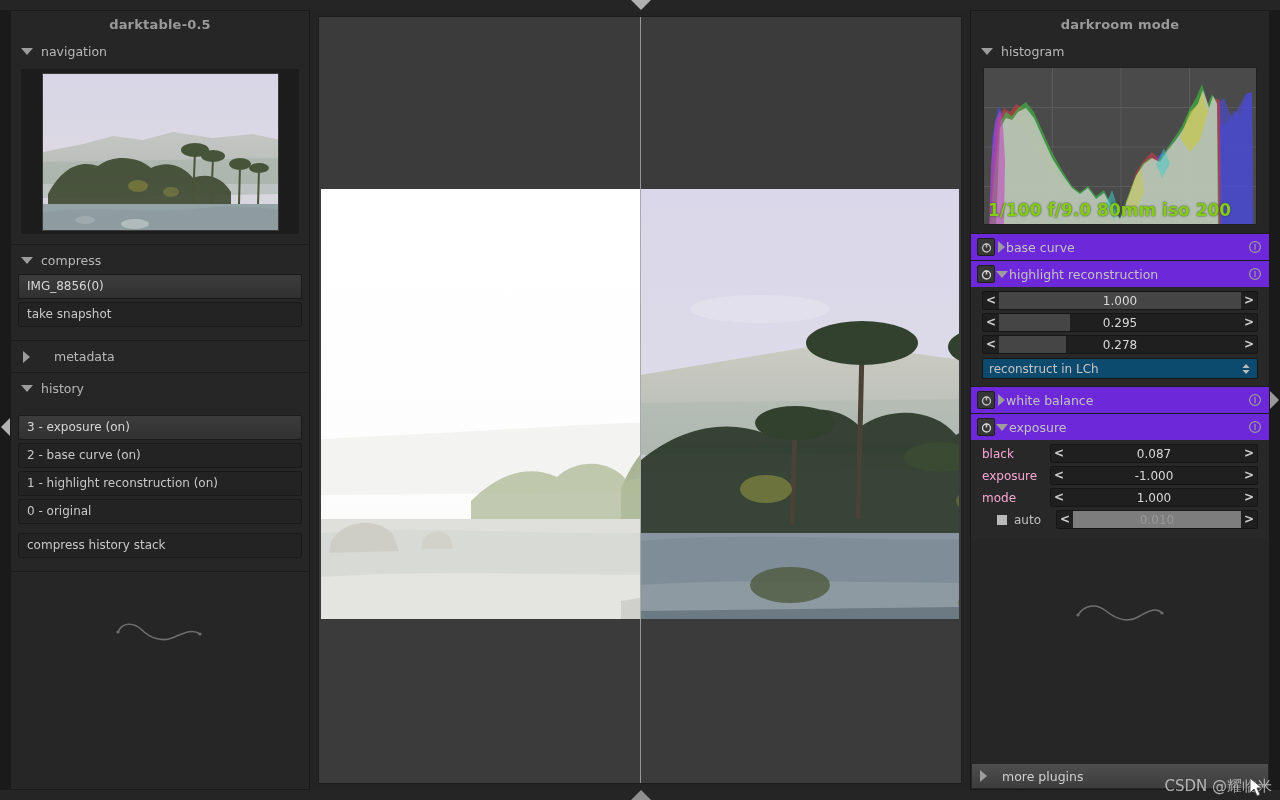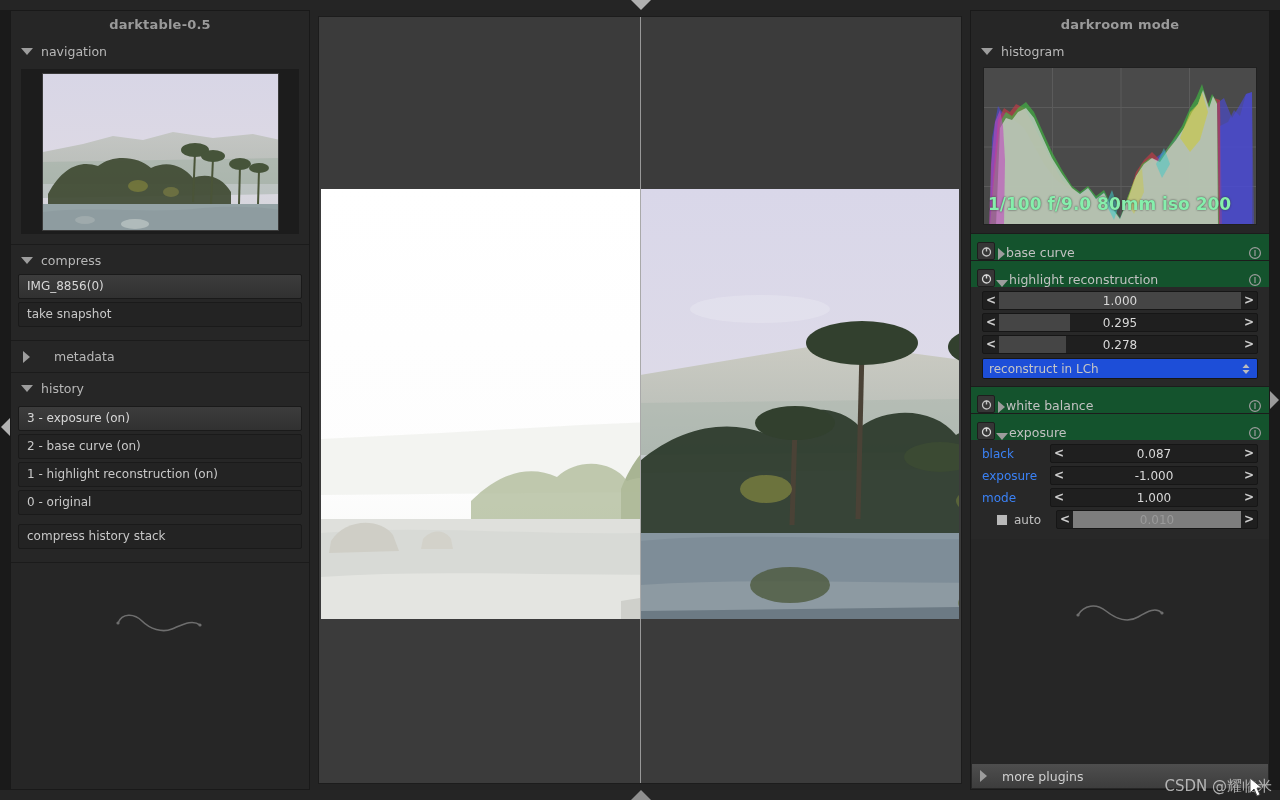--- a/index.html
+++ b/index.html
@@ -79,21 +79,21 @@
 
   
   .btn-row {
     background: #2f2f2f; border: 1px solid #1a1a1a; border-radius: 2px;
     color: #c8c8c8; font-size: 12px; padding: 4px 8px; margin-bottom: 3px;
     line-height: 15px;
   }
   .btn-row.flat { background: #232323; }
   .btn-row.sel  { background: linear-gradient(#3c3c3c, #313131); color: #d6d6d6; }
 
-  .hist-list { margin-top: 4px; }
+  .hist-list { margin-top: 13px; }
 
   
   .squiggle { display:block; margin: 46px auto 0; }
 
   
   .center {
     position: absolute; left: 318px; top: 16px; right: 318px; bottom: 16px;
     background: #3b3b3b; border: 1px solid #1c1c1c;
   }
   .canvas-wrap {
@@ -105,29 +105,29 @@
     background: #a9a9a9; z-index: 5;
   }
   .half { position: relative; width: 50%; overflow: hidden; }
 
   
   .histogram-box {
     margin: 4px 12px 8px; height: 158px; position: relative;
     background: #4a4a4a; border: 1px solid #202020; overflow: hidden;
   }
   .hist-exif {
-    position: absolute; left: 4px; bottom: 10px; font-size: 17px;
-    font-weight: bold; color: #86efac; white-space: nowrap;
+    position: absolute; left: 4px; bottom: 4px; font-size: 17px;
+    font-weight: bold; color: #84cc16; white-space: nowrap;
     text-shadow: 0 0 2px #333;
   }
 
   .module { border-top: 1px solid #1c1c1c; }
   .mod-head {
-    display: flex; align-items: flex-end; gap: 1px; height: 26px;
-    padding: 0 7px 0 6px; background: #14532d;
+    display: flex; align-items: center; gap: 1px; height: 26px;
+    padding: 0 7px 0 6px; background: #6d28d9;
   }
   .pw {
     width: 18px; height: 18px; border-radius: 2px;
     background: #363636; border: 1px solid #1e1e1e;
     display: flex; align-items: center; justify-content: center;
   }
   .mod-name { flex: 1; font-size: 12.5px; color: #c2c2c2; }
   .reset-ic { width: 14px; height: 14px; }
 
   .mod-body { padding: 4px 11px 7px; background: #282828; }
@@ -145,29 +145,29 @@
   .sl-fill  { position: absolute; left: 0; top: 0; bottom: 0; background: #454545; }
   .sl-val {
     position: absolute; left: 0; right: 0; top: 0; bottom: 0;
     display: flex; align-items: center; justify-content: center;
     font-size: 12px; color: #d8d8d8; z-index: 2;
   }
   .slider.disabled .sl-fill { background: #7d7d7d; left:0; right:0; }
   .slider.disabled .sl-val { color: #9a9a9a; }
 
   .combo {
-    display: flex; align-items: center; height: 21px; background: #1d4ed8;
+    display: flex; align-items: center; height: 21px; background: #0c4a6e;
     border: 1px solid #171717; border-radius: 2px; padding: 0 6px;
     font-size: 12px; color: #c6c6c6; margin-top: 4px;
   }
   .combo span.lbl { flex: 1; }
 
   .lbl-row { display: flex; align-items: center; gap: 6px; margin-bottom: 3px; }
   .lbl-row .lbl-text {
-    width: 62px; font-size: 12px; color: #3b82f6; flex: none;
+    width: 62px; font-size: 12px; color: #f9a8d4; flex: none;
   }
   .lbl-row .slider { flex: 1; margin-bottom: 0; }
   .chk {
     width: 12px; height: 12px; background: #b9b9b9;
     border: 1px solid #2a2a2a; flex: none; margin-left: 14px;
   }
   .auto-lbl { font-size: 12px; color: #c0c0c0; width: 36px; flex:none; }
 
   .more-plugins {
     position: absolute; left: 1px; right: 1px; bottom: 1px; height: 24px;

